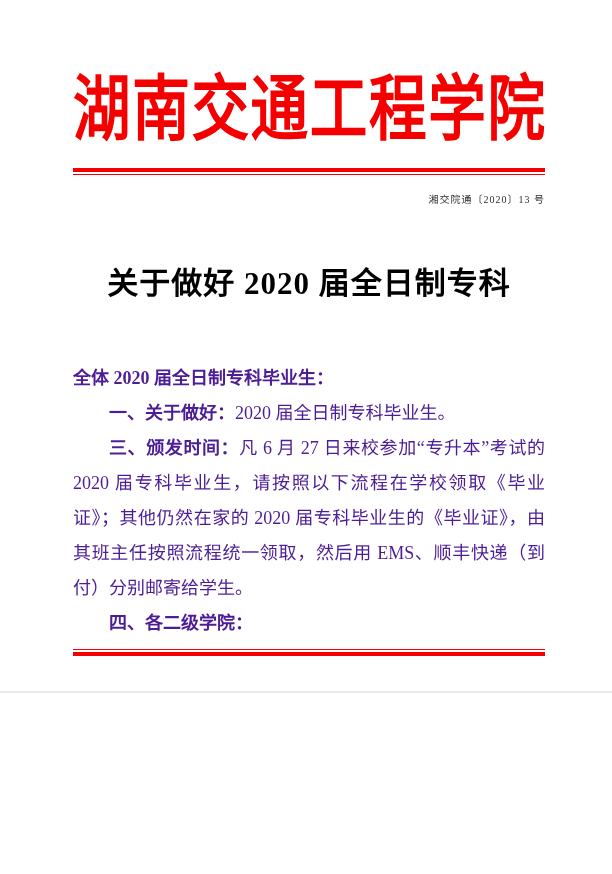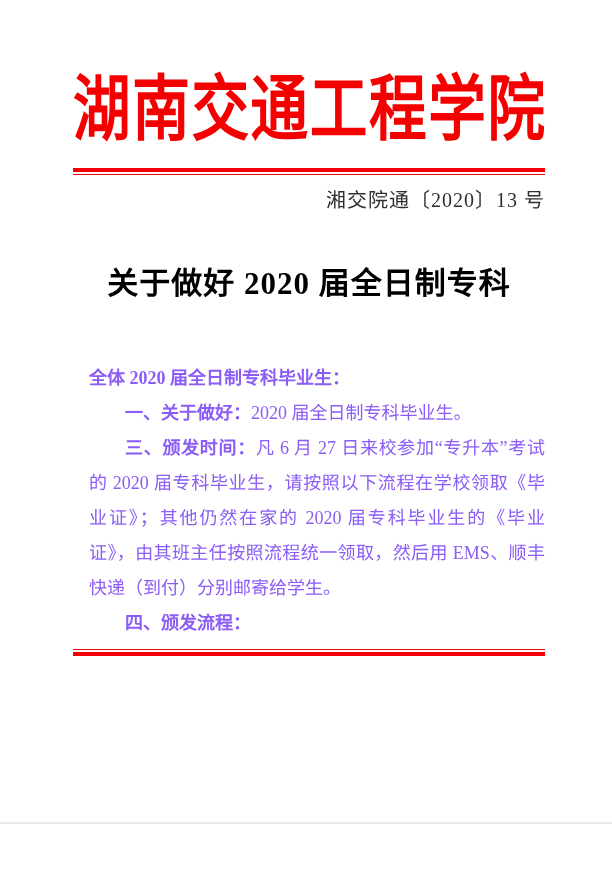--- a/index.html
+++ b/index.html
@@ -5,21 +5,21 @@
   * { box-sizing: border-box; margin: 0; padding: 0; }
   html, body { width: 612px; height: 874px; }
   body {
     background: #ffffff;
     font-family: "Liberation Serif", "DejaVu Serif", serif;
     color: #1c1c1c;
   }
   .page {
     position: relative;
     width: 612px;
-    height: 824px;
+    height: 693px;
     background: #ffffff;
     padding: 0 67px 0 73px;
     overflow: hidden;
   }
   
   .school-name {
     margin-top: 64px;
     width: 592px;
     font-size: 72px;
     line-height: 92px;
@@ -32,21 +32,21 @@
   }
   .rule-top {
     margin-top: 12px;
     height: 7px;
     border-top: 4px solid #f40000;
     border-bottom: 1.5px solid #f40000;
   }
   .doc-number {
     margin-top: 14px;
     text-align: right;
-    font-size: 20px;
+    font-size: 10px;
     line-height: 22px;
     color: #2e2e2e;
     letter-spacing: 1px;
   }
   
   .notice-title {
     margin-top: 54px;
     text-align: center;
     font-size: 31px;
     line-height: 38px;
@@ -54,22 +54,21 @@
     color: #000000;
     letter-spacing: 1px;
   }
   
   .notice-body {
     margin-top: 58px;
     font-size: 18px;
     line-height: 35px;
     text-align: justify;
     text-justify: inter-character;
-    color: #8b5cf6;
-    margin-left: 16px;
+    color: #4c1d95;
   }
   .para { margin: 0; }
   .indent { text-indent: 2em; }
   .bold, .label { font-weight: bold; }
   
   .rule-bottom {
     margin-top: 8px;
     height: 7px;
     border-top: 1.5px solid #f40000;
     border-bottom: 4px solid #f40000;
@@ -104,21 +103,21 @@
     <p class="para indent">
       <b class="label">一、关于做好：</b><span>2020 届全日制专科毕业生。</span>
     </p>
 
 
     <p class="para indent">
       <b class="label">三、颁发时间：</b><span>凡 6 月 27 日来校参加“专升本”考试的 2020 届专科毕业生，请按照以下流程在学校领取《毕业证》；其他仍然在家的 2020 届专科毕业生的《毕业证》，由其班主任按照流程统一领取，然后用 EMS、顺丰快递（到付）分别邮寄给学生。</span>
     </p>
 
     <p class="para indent">
-      <b class="label">四、颁发流程：</b><span></span>
+      <b class="label">四、各二级学院：</b><span></span>
     </p>
 
 
   </section>
 
   <div class="rule-bottom"></div>
 
   <div class="page-edge"></div>
 
 </div>

